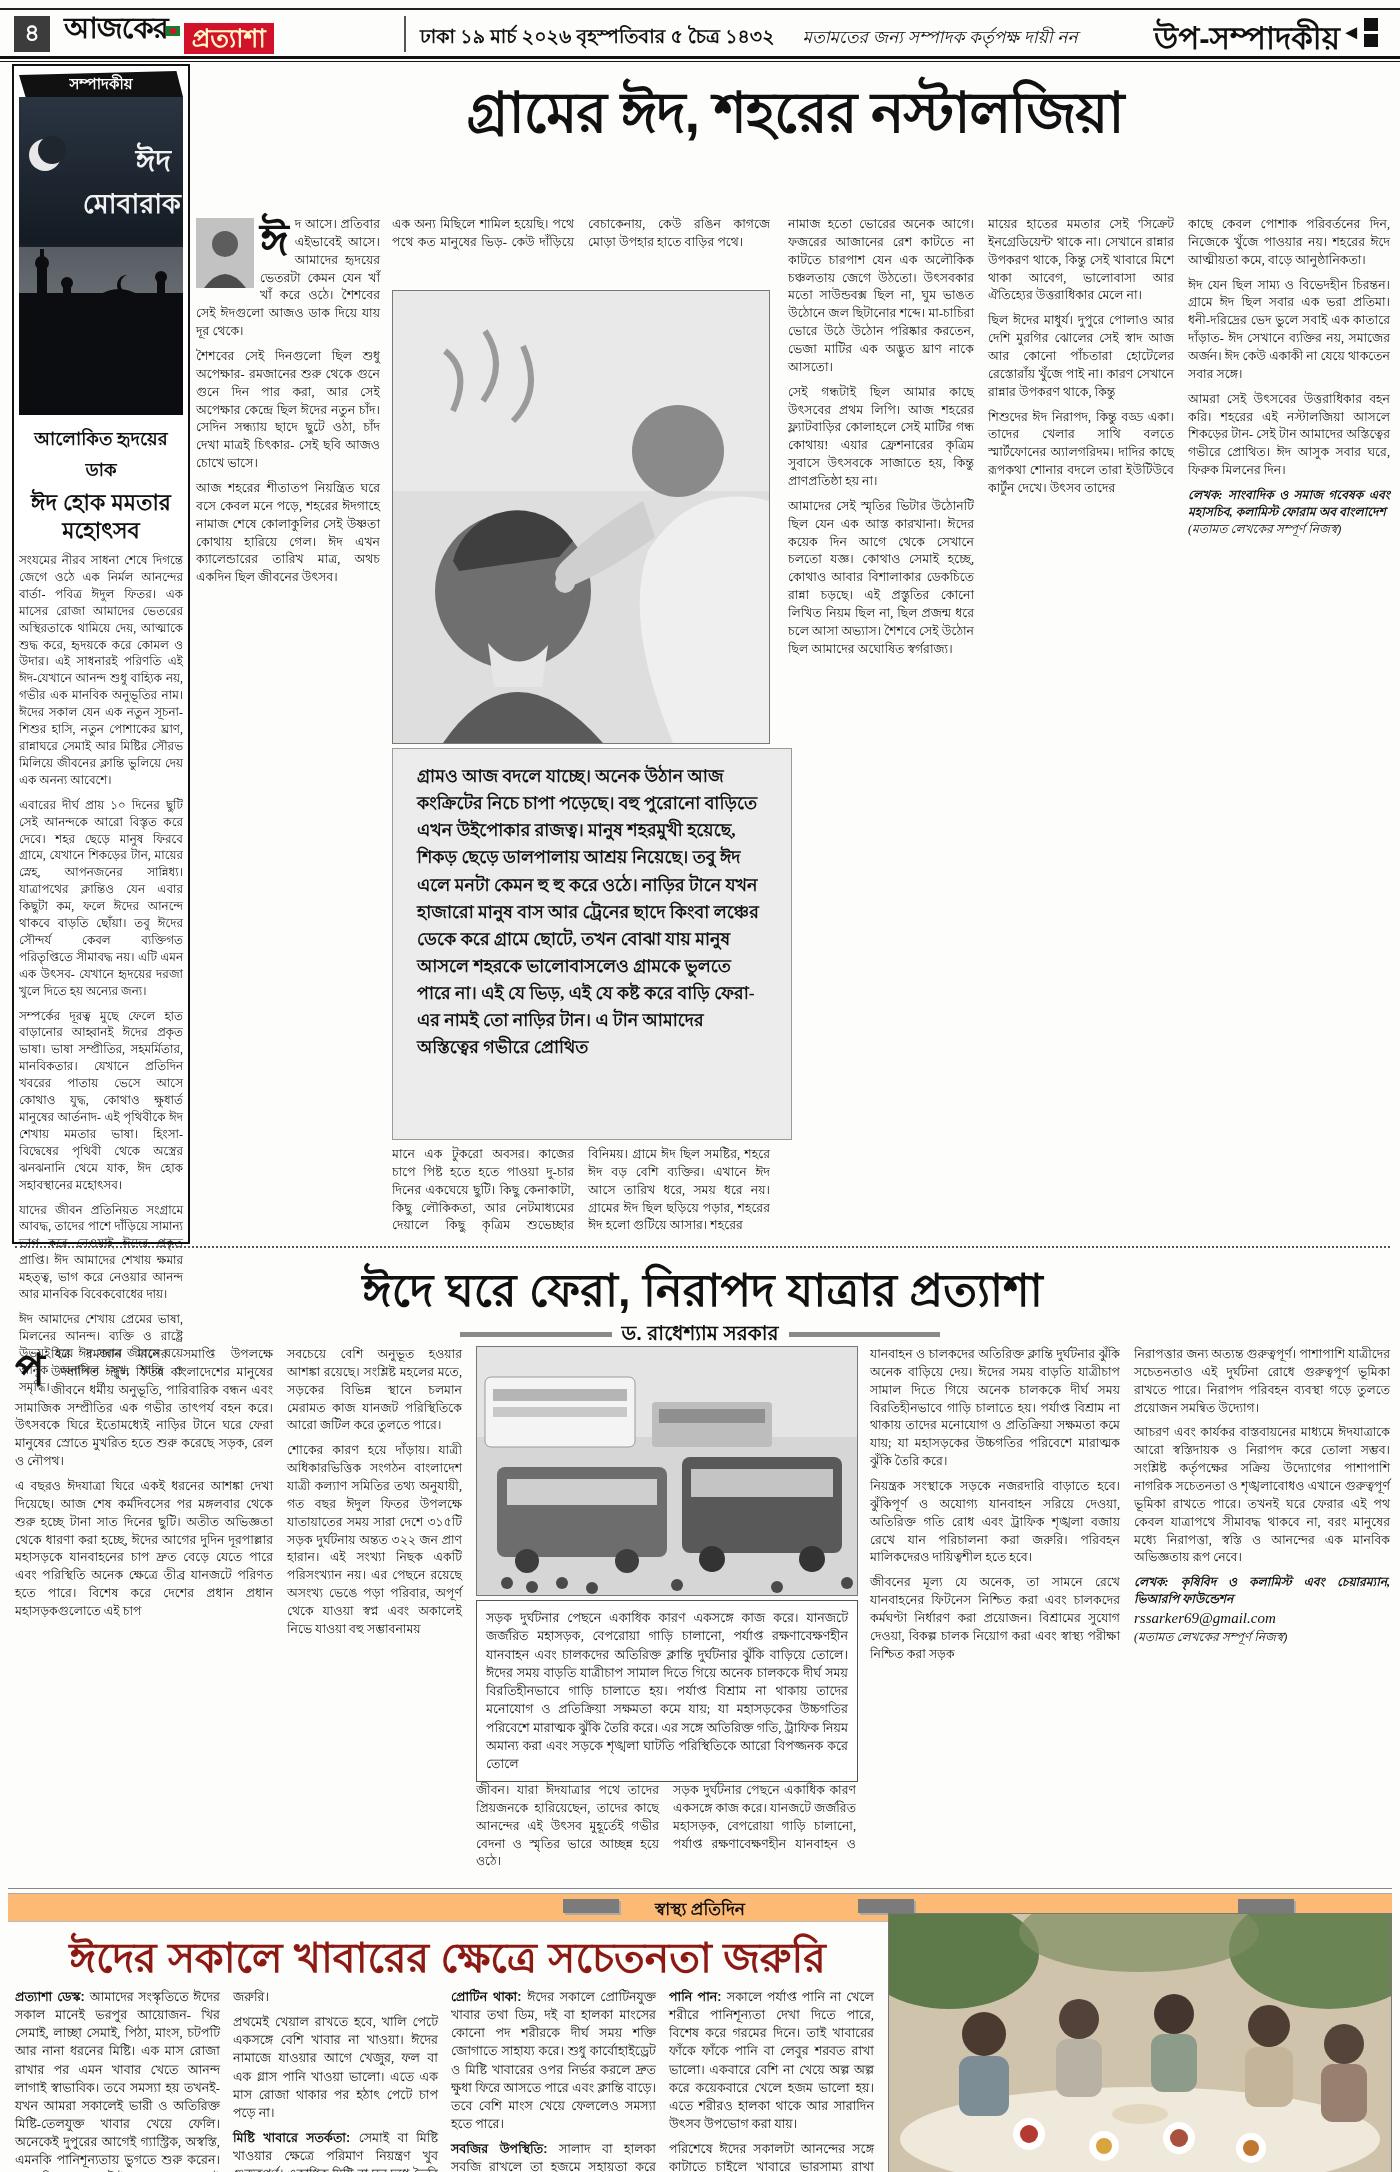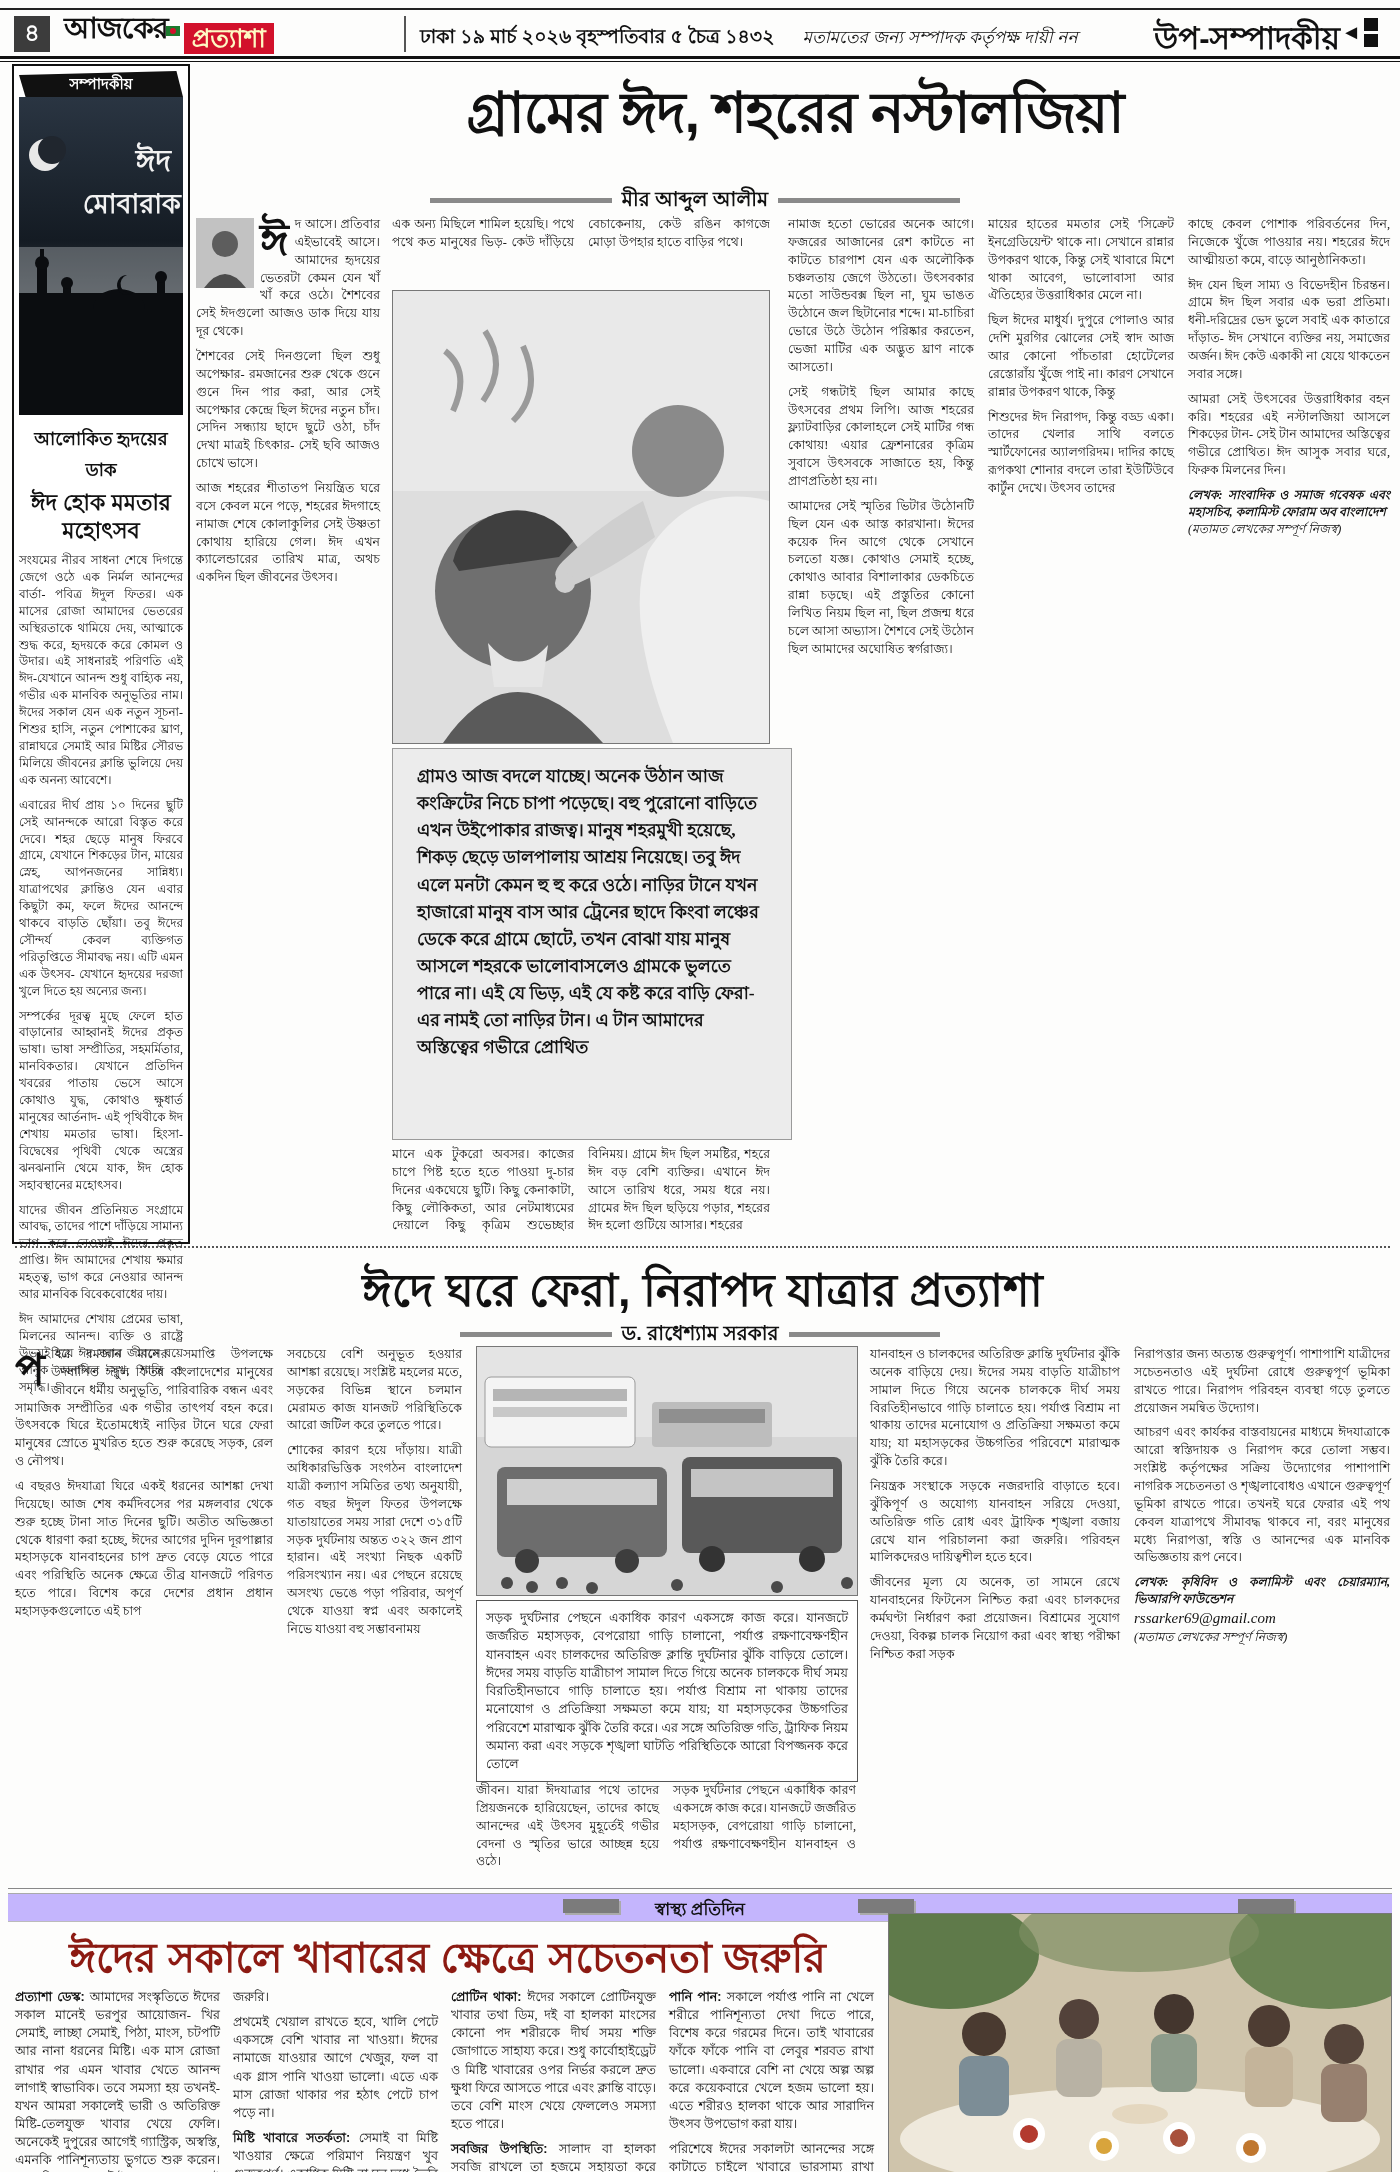--- a/index.html
+++ b/index.html
@@ -55,21 +55,21 @@
   .midstrip{column-count:2;column-gap:14px;}
   .credit{font-style:italic;font-size:12.2px;line-height:1.4;margin-top:4px;}
   .credit b{font-style:italic;}
   .dotted{position:absolute;left:15px;width:1375px;border-top:2px dotted #555;}
   
   .a2-headline{position:absolute;left:15px;top:1256px;width:1375px;text-align:center;
                font-family:"Liberation Sans",sans-serif;font-weight:900;font-size:45px;}
   .caption-box{position:absolute;border:1.5px solid #555;padding:8px 9px;font-size:12.6px;line-height:1.45;text-align:justify;background:#fff;}
   .email{font-family:"Liberation Serif",serif;font-style:italic;font-size:15px;}
   
-  .band{position:absolute;left:8px;top:1893px;width:1384px;height:27px;background:#c4b5fd;border-top:1px solid #aaa;border-bottom:1px solid #bbb;}
+  .band{position:absolute;left:8px;top:1893px;width:1384px;height:27px;background:#fdba74;border-top:1px solid #aaa;border-bottom:1px solid #bbb;}
   .band-label{position:absolute;left:0;top:2px;width:100%;text-align:center;font-weight:bold;font-size:17px;}
   .band i{position:absolute;top:5px;width:56px;height:14px;background:#7b7b7b;box-shadow:2px 2px 0 #aaa;display:block;}
   .h-headline{position:absolute;left:15px;top:1926px;width:865px;text-align:center;
               font-family:"Liberation Sans",sans-serif;font-weight:900;font-size:41px;color:#8c1a12;}
   .h-col{font-size:12.6px;}
 </style>
 </head>
 <body>
 
 <div class="page">
@@ -127,25 +127,20 @@
     <div class="sb-body">
         <p>সংযমের নীরব সাধনা শেষে দিগন্তে জেগে ওঠে এক নির্মল আনন্দের বার্তা- পবিত্র ঈদুল ফিতর। এক মাসের রোজা আমাদের ভেতরের অস্থিরতাকে থামিয়ে দেয়, আত্মাকে শুদ্ধ করে, হৃদয়কে করে কোমল ও উদার। এই সাধনারই পরিণতি এই ঈদ-যেখানে আনন্দ শুধু বাহ্যিক নয়, গভীর এক মানবিক অনুভূতির নাম। ঈদের সকাল যেন এক নতুন সূচনা- শিশুর হাসি, নতুন পোশাকের ঘ্রাণ, রান্নাঘরে সেমাই আর মিষ্টির সৌরভ মিলিয়ে জীবনের ক্লান্তি ভুলিয়ে দেয় এক অনন্য আবেশে।</p>
         <p>এবারের দীর্ঘ প্রায় ১০ দিনের ছুটি সেই আনন্দকে আরো বিস্তৃত করে দেবে। শহর ছেড়ে মানুষ ফিরবে গ্রামে, যেখানে শিকড়ের টান, মায়ের স্নেহ, আপনজনের সান্নিধ্য। যাত্রাপথের ক্লান্তিও যেন এবার কিছুটা কম, ফলে ঈদের আনন্দে থাকবে বাড়তি ছোঁয়া। তবু ঈদের সৌন্দর্য কেবল ব্যক্তিগত পরিতৃপ্তিতে সীমাবদ্ধ নয়। এটি এমন এক উৎসব- যেখানে হৃদয়ের দরজা খুলে দিতে হয় অন্যের জন্য।</p>
         <p>সম্পর্কের দূরত্ব মুছে ফেলে হাত বাড়ানোর আহ্বানই ঈদের প্রকৃত ভাষা। ভাষা সম্প্রীতির, সহমর্মিতার, মানবিকতার। যেখানে প্রতিদিন খবরের পাতায় ভেসে আসে কোথাও যুদ্ধ, কোথাও ক্ষুধার্ত মানুষের আর্তনাদ- এই পৃথিবীকে ঈদ শেখায় মমতার ভাষা। হিংসা-বিদ্বেষের পৃথিবী থেকে অস্ত্রের ঝনঝনানি থেমে যাক, ঈদ হোক সহাবস্থানের মহোৎসব।</p>
         <p>যাদের জীবন প্রতিনিয়ত সংগ্রামে আবদ্ধ, তাদের পাশে দাঁড়িয়ে সামান্য ভাগ করে নেওয়াই ঈদের প্রকৃত প্রাপ্তি। ঈদ আমাদের শেখায় ক্ষমার মহত্ত্ব, ভাগ করে নেওয়ার আনন্দ আর মানবিক বিবেকবোধের দায়।</p>
         <p>ঈদ আমাদের শেখায় প্রেমের ভাষা, মিলনের আনন্দ। ব্যক্তি ও রাষ্ট্রে উভয়ই হয়ে ঈদ সবার জীবনে বয়ে আনুক অনাবিল সুখ, শান্তি ও সমৃদ্ধি।</p>
       </div>
   </div>
 
   <div class="a1-headline">গ্রামের ঈদ, শহরের নস্টালজিয়া</div>
-  <div class="byline-row" style="left:430px;top:184px;width:530px">
-    <span class="bar"></span>
-    <span class="nm">মীর আব্দুল আলীম</span>
-    <span class="bar"></span>
-  </div>
 
   <div class="col" style="left:196px;top:216px;width:184px;height:1022px">
     <span class="author-photo">
       <svg width="58" height="70" viewBox="0 0 58 70">
           <rect width="58" height="70" fill="#c2c2c2"></rect>
           <circle cx="29" cy="26" r="13" fill="#5d5d5d"></circle>
           <path d="M8 70 Q29 42 50 70 Z" fill="#4c4c4c"></path>
         </svg>
     </span>
     <span class="dropcap">ঈ</span>

